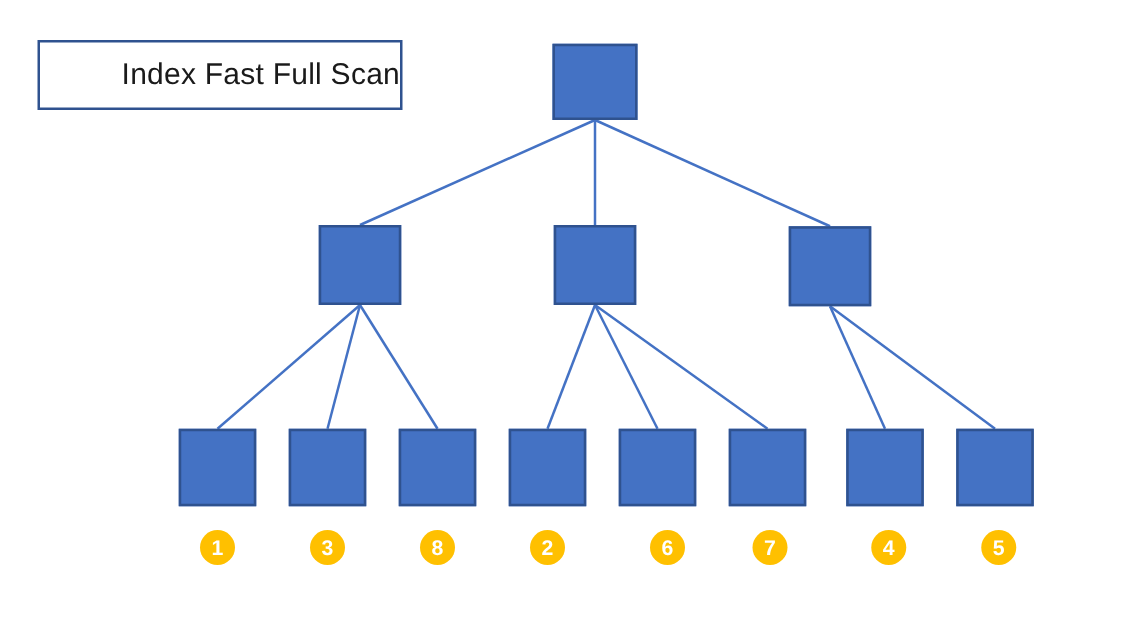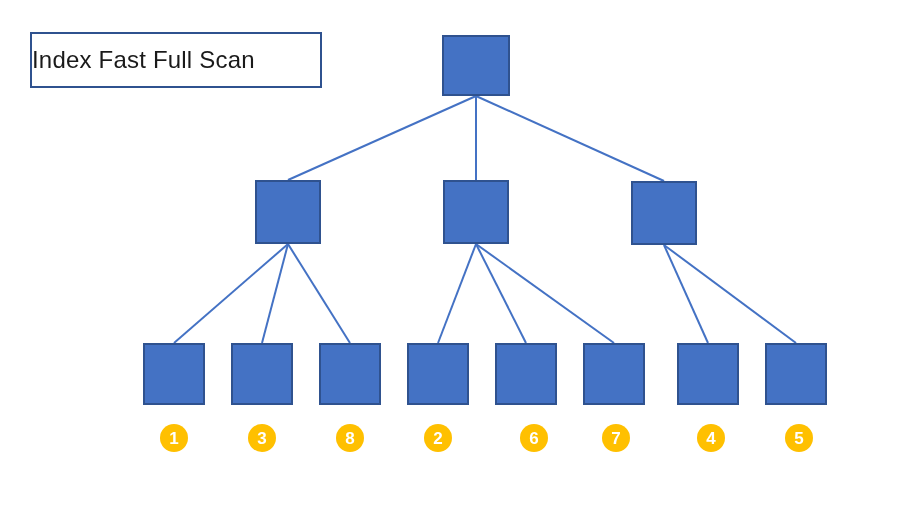--- a/index.html
+++ b/index.html
@@ -30,21 +30,22 @@
     border: 2px solid #2f528f;
     box-sizing: border-box;
   }
   .legend-box {
     position: absolute;
     box-sizing: border-box;
     background: #ffffff;
     border: 2px solid #2f528f;
     display: flex;
     align-items: center;
-    justify-content: flex-start;
+    justify-content: flex-end;
+    padding-left: 32px;
   }
   .legend-text {
     font-size: 24px;
     color: #1a1a1a;
     letter-spacing: 0.2px;
     white-space: nowrap;
   }
   .badge {
     position: absolute;
     width: 28px;

